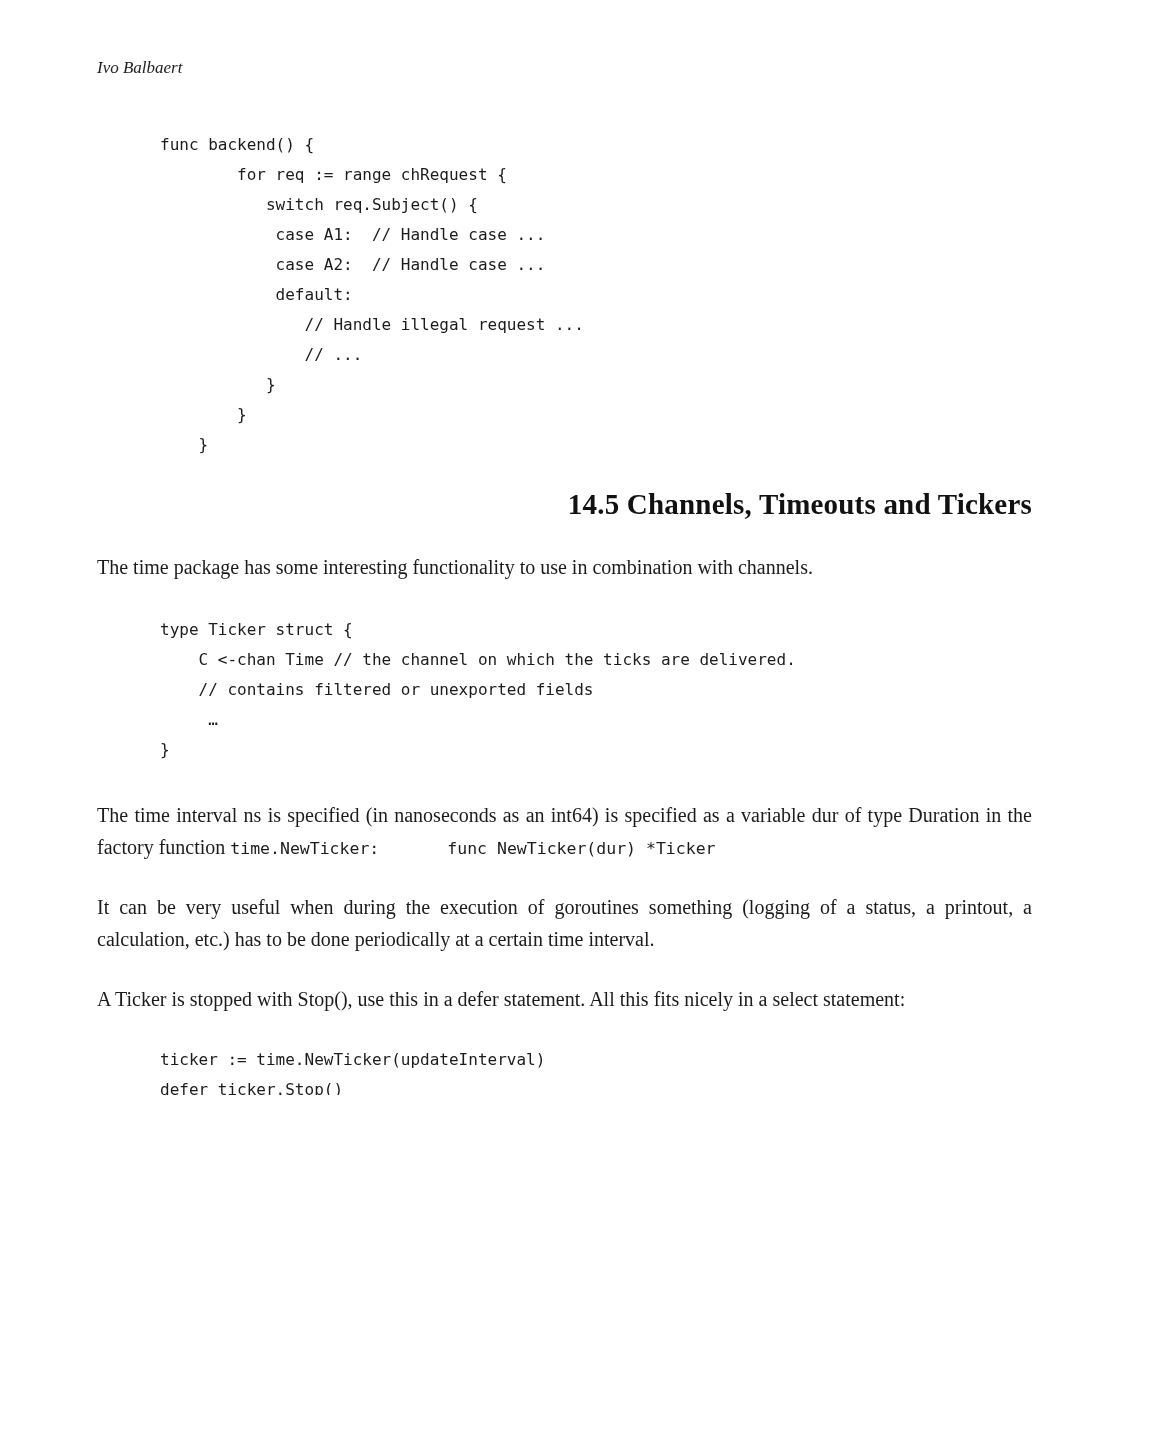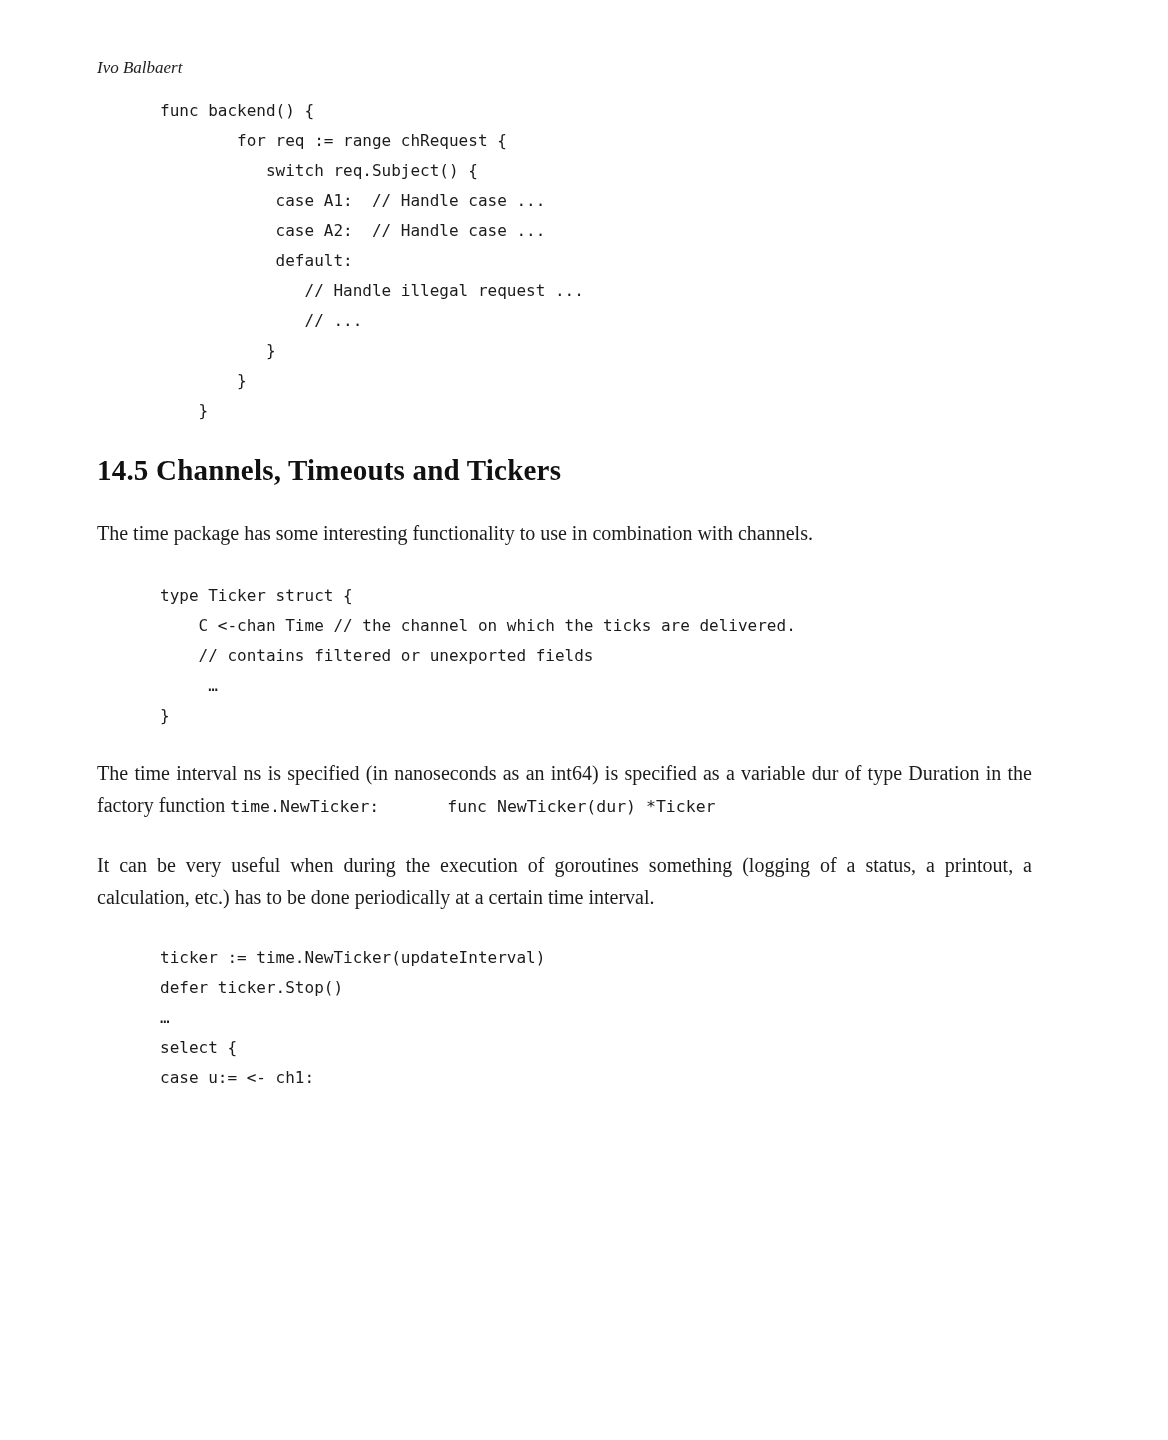--- a/index.html
+++ b/index.html
@@ -23,40 +23,41 @@
     color: #222222;
   }
   .code-block {
     font-family: "DejaVu Sans Mono", monospace;
     font-size: 16px;
     line-height: 30px;
     margin-left: 63px;
     white-space: pre;
     color: #1b1b1b;
   }
-  .code-backend { margin-top: 18px; }
+  .code-backend { margin-top: 52px; }
   .code-ticker-struct { margin-top: 32px; }
   .code-ticker-usage { margin-top: 30px; }
   .section-heading {
     margin-top: 28px;
     font-size: 29px;
     font-weight: bold;
     color: #111111;
     letter-spacing: 0.2px;
+    text-align: right;
   }
   .body-para {
     font-size: 20px;
     line-height: 32px;
     margin-top: 28px;
     color: #1b1b1b;
   }
   .justify { text-align: justify; }
   .para-time-package { margin-top: 30px; }
   .para-ticker-struct { margin-top: 26px; }
-  .para-time-interval { margin-top: 26px; }
+  .para-time-interval { margin-top: 34px; }
   .para-useful { margin-top: 26px; }
   .para-stop { margin-top: 28px; }
   .inline-code {
     font-family: "DejaVu Sans Mono", monospace;
     font-size: 16.5px;
   }
   .gap { margin-left: 68px; }
   .page-number {
     position: absolute;
     bottom: 64px;
@@ -96,20 +97,21 @@
   <pre class="code-block code-ticker-struct">type Ticker struct {
     C &lt;-chan Time // the channel on which the ticks are delivered.
     // contains filtered or unexported fields
      …
 }</pre>
 
   <p class="body-para justify para-time-interval"><span>The time interval ns is specified (in nanoseconds as an int64) is specified as a variable dur of type Duration in the factory function </span><code class="inline-code">time.NewTicker:</code><code class="inline-code gap">func NewTicker(dur) *Ticker</code></p>
 
   <p class="body-para justify para-useful">It can be very useful when during the execution of goroutines something (logging of a status, a printout, a calculation, etc.) has to be done periodically at a certain time interval.</p>
 
+  <p class="body-para justify para-stop">A Ticker is stopped with Stop(), use this in a defer statement. All this fits nicely in a select statement:</p>
 
   <pre class="code-block code-ticker-usage">ticker := time.NewTicker(updateInterval)
 defer ticker.Stop()
 …
 select {
 case u:= &lt;- ch1:
         …</pre>
 
 
 </div>

